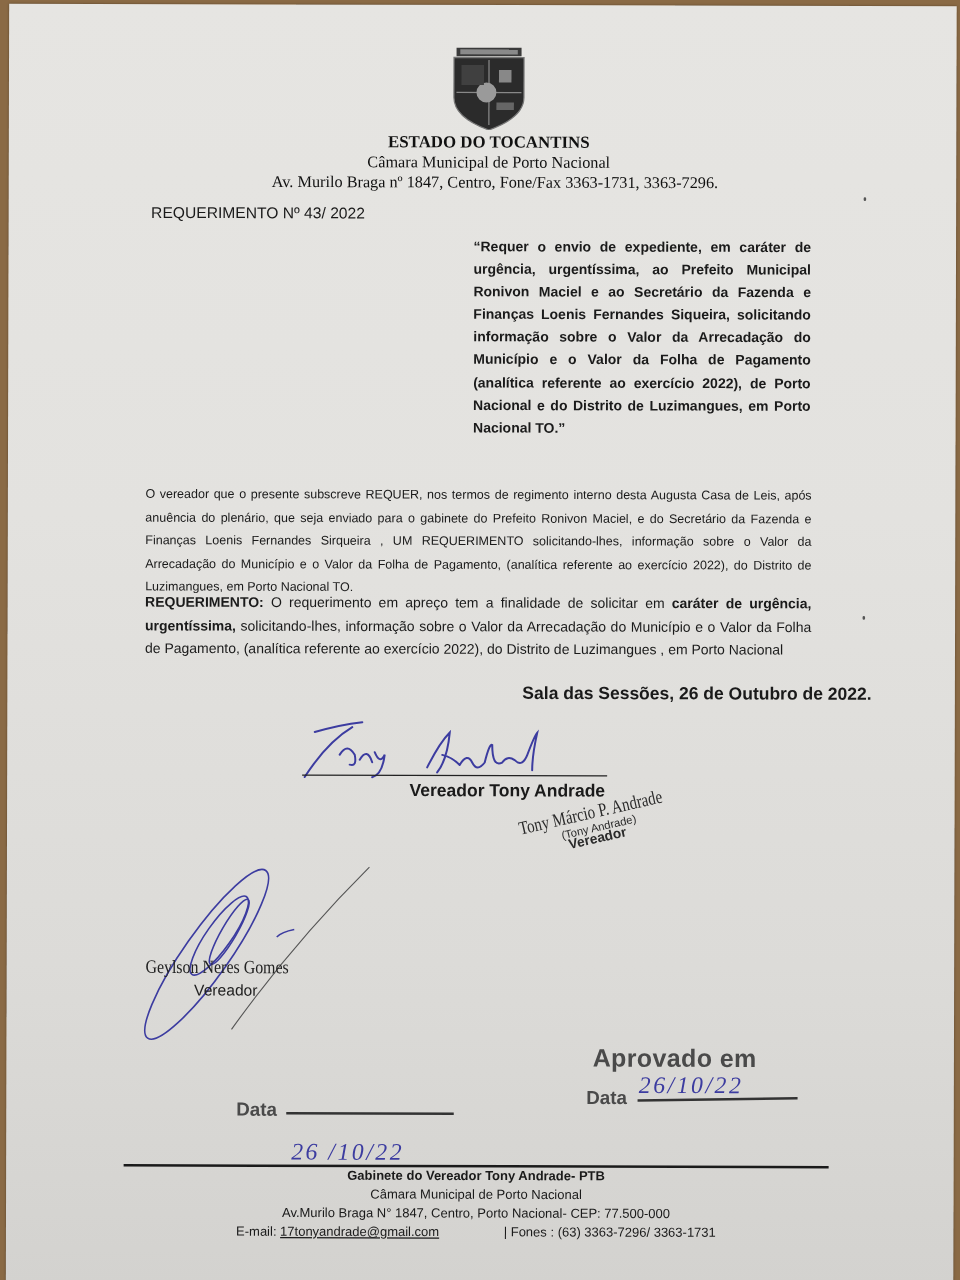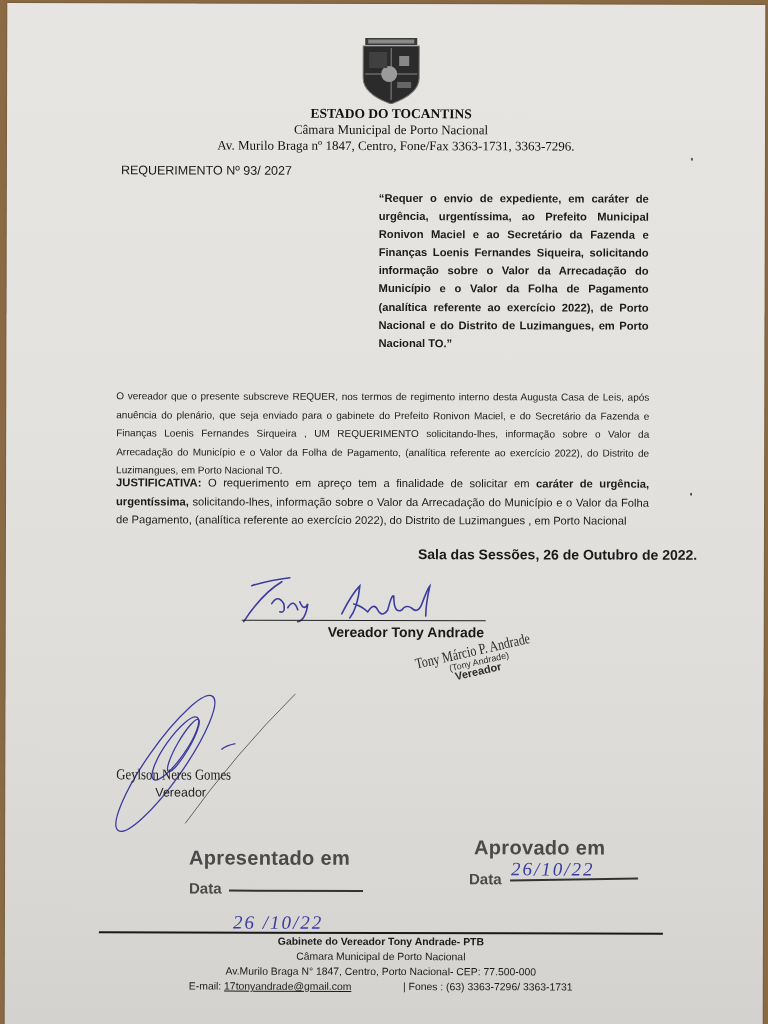--- a/index.html
+++ b/index.html
@@ -103,27 +103,27 @@
     <rect x="40" y="18" width="10" height="10" fill="#888"></rect>
     <circle cx="30" cy="36" r="8" fill="#9a9a9a"></circle>
     <rect x="38" y="44" width="14" height="6" fill="#666"></rect>
     <rect x="10" y="14" width="18" height="16" fill="#404040"></rect>
   </svg>
 
   <div class="abs serif hdr-title">ESTADO DO TOCANTINS</div>
   <div class="abs serif hdr-sub">Câmara Municipal de Porto Nacional</div>
   <div class="abs serif hdr-addr">Av. Murilo Braga nº 1847, Centro, Fone/Fax 3363-1731, 3363-7296.</div>
 
-  <div class="abs req-num">REQUERIMENTO Nº 93/ 2027</div>
+  <div class="abs req-num">REQUERIMENTO Nº 43/ 2022</div>
 
   <div class="abs ementa">“Requer o envio de expediente, em caráter de urgência, urgentíssima, ao Prefeito Municipal Ronivon Maciel e ao Secretário da Fazenda e Finanças Loenis Fernandes Siqueira, solicitando informação sobre o Valor da Arrecadação do Município e o Valor da Folha de Pagamento (analítica referente ao exercício 2022), de Porto Nacional e do Distrito de Luzimangues, em Porto Nacional TO.”</div>
 
   <div class="abs body-p">O vereador que o presente subscreve REQUER, nos termos de regimento interno desta Augusta Casa de Leis, após anuência do plenário, que seja enviado para o gabinete do Prefeito Ronivon Maciel, e do Secretário da Fazenda e Finanças Loenis Fernandes Sirqueira , UM REQUERIMENTO solicitando-lhes, informação sobre o Valor da Arrecadação do Município  e o Valor da Folha de Pagamento, (analítica referente ao exercício 2022),   do Distrito de Luzimangues,  em Porto Nacional TO.</div>
 
-  <div class="abs just-p"><b>JUSTIFICATIVA:</b><span> O requerimento em apreço tem a finalidade de solicitar em </span><b>caráter de urgência, urgentíssima,</b><span> solicitando-lhes, informação sobre o Valor da Arrecadação do Município e o Valor da Folha de Pagamento, (analítica referente ao exercício 2022), do Distrito de Luzimangues , em Porto Nacional</span></div>
+  <div class="abs just-p"><b>REQUERIMENTO:</b><span> O requerimento em apreço tem a finalidade de solicitar em </span><b>caráter de urgência, urgentíssima,</b><span> solicitando-lhes, informação sobre o Valor da Arrecadação do Município e o Valor da Folha de Pagamento, (analítica referente ao exercício 2022), do Distrito de Luzimangues , em Porto Nacional</span></div>
 
   <div class="abs sala">Sala das Sessões, 26 de Outubro de 2022.</div>
 
   <svg class="sig" style="left:236px;top:570px;width:200px;height:50px;" viewBox="0 0 200 50">
     <path d="M2 48 Q20 20 40 8 M10 12 Q30 6 48 4 M30 30 Q36 20 42 30 Q44 40 38 38 M46 34 Q52 24 56 36 M58 28 Q62 38 66 30 Q64 46 56 48 M100 40 Q110 20 118 12 Q116 34 108 44 M112 30 Q120 32 126 38 M126 38 Q132 28 136 36 Q140 44 146 36 Q150 20 152 22 Q152 40 160 36 Q164 30 170 34 Q176 40 180 30 Q186 14 188 12 Q184 30 184 42" fill="none" stroke="#3c3ca0" stroke-width="1.6" stroke-linecap="round"></path>
   </svg>
   <div class="abs sig-line"></div>
   <div class="abs sig-name">Vereador Tony Andrade</div>
 
   <div class="abs stamp">
@@ -135,21 +135,20 @@
   <svg class="sig" style="left:100px;top:670px;width:200px;height:200px;" viewBox="0 0 200 200">
     <ellipse cx="60" cy="90" rx="18" ry="82" transform="rotate(35 60 90)" fill="none" stroke="#3c3ca0" stroke-width="1.3"></ellipse>
     <ellipse cx="70" cy="75" rx="10" ry="38" transform="rotate(35 70 75)" fill="none" stroke="#3c3ca0" stroke-width="1.3"></ellipse>
     <ellipse cx="78" cy="72" rx="6" ry="30" transform="rotate(30 78 72)" fill="none" stroke="#3c3ca0" stroke-width="1.3"></ellipse>
     <path d="M190 20 Q130 80 80 150" fill="none" stroke="#555" stroke-width="0.9"></path>
     <path d="M130 70 Q120 72 116 76" fill="none" stroke="#3c3ca0" stroke-width="1.3"></path>
   </svg>
   <div class="abs geylson">Geylson Neres Gomes</div>
   <div class="abs geylson-role">Vereador</div>
 
-  <div class="abs apres">Apresentado em</div>
   <div class="abs apres-data">Data</div>
   <div class="abs apres-line"></div>
   <div class="abs apres-date">26 /10/22</div>
 
   <div class="abs aprov">Aprovado em</div>
   <div class="abs aprov-data">Data</div>
   <div class="abs aprov-line"></div>
   <div class="abs aprov-date">26/10/22</div>
 
   <div class="abs foot-line"></div>

